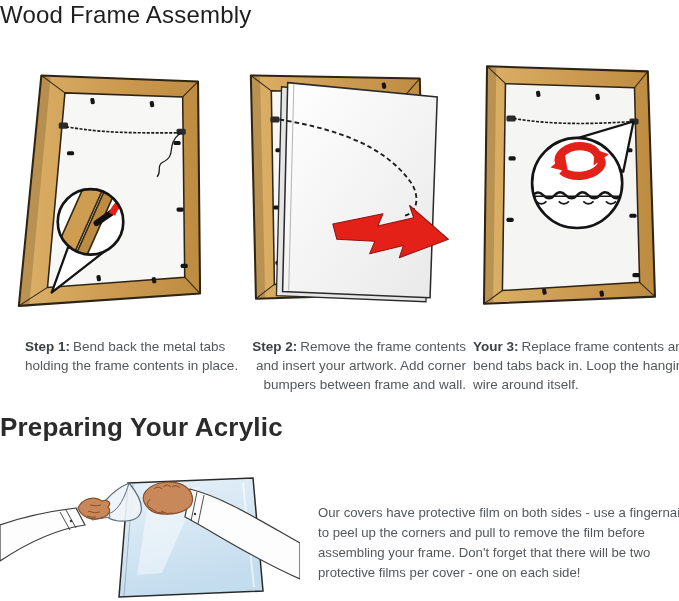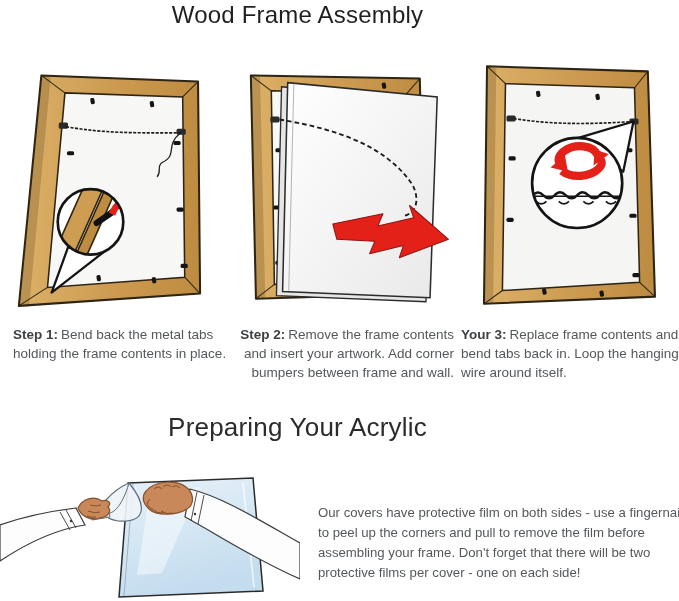--- a/index.html
+++ b/index.html
@@ -1,31 +1,31 @@
 <!DOCTYPE html>
 <html><head>
 <meta charset="utf-8">
 <style>
   html,body{margin:0;padding:0;background:#ffffff;}
   .page{
     position:relative;width:679px;height:601px;background:#ffffff;overflow:hidden;
     font-family:"Liberation Sans","DejaVu Sans",sans-serif;color:#54585b;
   }
   .h-title{
-    position:absolute;left:0;width:595px;text-align:center;margin:0;
+    position:absolute;left:0;width:595px;margin:0;
     color:#1f1f1f;font-weight:600;letter-spacing:.2px;
   }
   #title-assembly{top:1px;font-size:24px;line-height:28px;font-weight:500;}
-  #title-acrylic{top:412px;font-size:26px;line-height:30px;font-weight:400;color:#2b2b2b;}
+  #title-acrylic{top:412px;font-size:26px;line-height:30px;font-weight:700;color:#2b2b2b;}
   .illus{position:absolute;top:56px;}
   #illus-1{left:8px;}
   #illus-2{left:230px;}
   #illus-3{left:458px;}
   .caption{
-    position:absolute;top:321px;margin:4px;font-size:13.5px;line-height:19px;color:#54585b;
+    position:absolute;top:321px;margin:16px;font-size:13.5px;line-height:19px;color:#54585b;
   }
   #cap-1{left:9px;width:216px;}
   #cap-2{left:230px;width:220px;text-align:right;}
   #cap-3{left:457px;width:218px;}
   .step-label{font-weight:700;color:#3d4144;margin-right:3px;}
   #acrylic-illus{position:absolute;left:0;top:461px;}
   #acrylic-text{
     position:absolute;left:302px;top:487px;width:376px;margin:16px;
     font-size:13.2px;line-height:20px;color:#54585b;
   }

